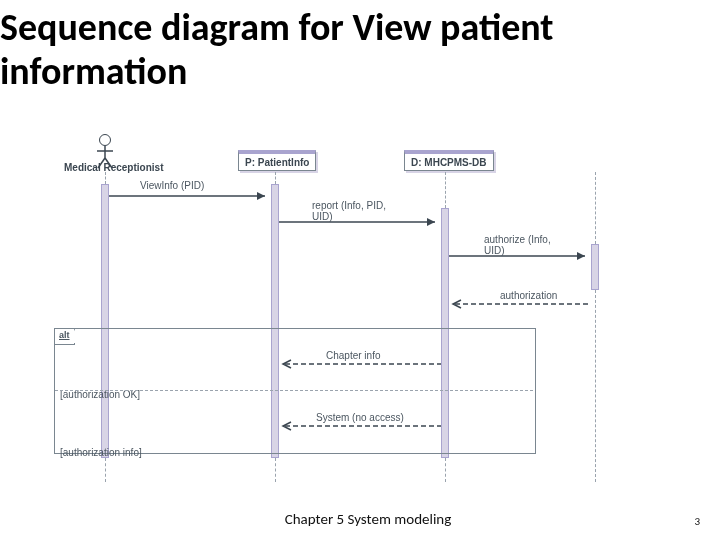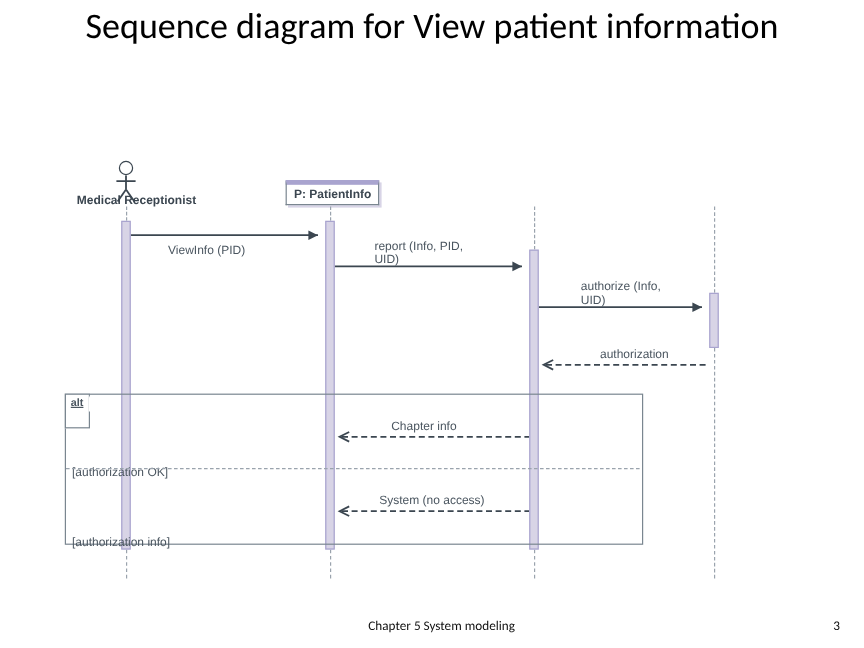--- a/index.html
+++ b/index.html
@@ -10,24 +10,23 @@
     color: #000;
     overflow: hidden;
   }
   .slide {
     position: relative;
     width: 720px; height: 540px;
   }
   .title {
     position: absolute;
     top: 6px; left: 0; right: 0;
-    text-align: center;
-    font-size: 30px;
+    font-size: 38px;
     line-height: 1.15;
-    font-weight: 400;
+    font-weight: 700;
   }
   .figure {
     position: absolute;
     left: 50px; top: 118px;
     width: 620px; height: 370px;
     font-family: Arial, sans-serif;
     font-size: 10px;
     color: #4b5660;
   }
   
@@ -79,21 +78,21 @@
   .alt-frame {
     position: absolute;
     border: 1px solid #7a8690;
     background: transparent;
   }
   .alt-tag {
     position: absolute;
     border: 1px solid #7a8690;
     background: #fff;
     font-weight: bold;
-    padding: 1px 4px 16px 4px;
+    padding: 1px 4px 4px 4px;
     font-size: 9px;
     text-decoration: underline;
   }
   .alt-tag::after {
     content: "";
     position: absolute;
     right: -6px; top: 0;
     width: 0; height: 0;
     border-top: 14px solid transparent;
     border-left: 6px solid #fff;
@@ -115,21 +114,21 @@
     line-height: 1.1;
     white-space: nowrap;
   }
   
   .arrow-line { position: absolute; }
 
   .footer {
     position: absolute;
     bottom: 12px; left: 16px; right: 0;
     text-align: center;
-    font-size: 11px;
+    font-size: 15px;
     color: #111;
   }
   .pagenum {
     position: absolute;
     bottom: 12px; right: 20px;
     font-size: 11px;
     color: #111;
   }
 </style>
 </head>
@@ -146,41 +145,42 @@
       <div class="head"></div>
       <svg width="20" height="24" viewBox="0 0 20 24">
         <line x1="10" y1="0" x2="10" y2="12" stroke="#3b4650" stroke-width="1.5"></line>
         <line x1="2" y1="5" x2="18" y2="5" stroke="#3b4650" stroke-width="1.5"></line>
         <line x1="10" y1="12" x2="3" y2="22" stroke="#3b4650" stroke-width="1.5"></line>
         <line x1="10" y1="12" x2="17" y2="22" stroke="#3b4650" stroke-width="1.5"></line>
       </svg>
     </div>
 
     <div class="obj" style="left:188px; top:32px;">P: PatientInfo</div>
+    <div class="obj" style="left:354px; top:32px;">D: MHCPMS-DB</div>
 
     <div class="life" style="left:55px;  top:54px;  height:12px;"></div>
     <div class="life" style="left:225px; top:54px;  height:12px;"></div>
     <div class="life" style="left:395px; top:54px;  height:36px;"></div>
     <div class="life" style="left:545px; top:54px;  height:72px;"></div>
 
     <div class="life" style="left:55px;  top:340px; height:24px;"></div>
     <div class="life" style="left:225px; top:340px; height:24px;"></div>
     <div class="life" style="left:395px; top:340px; height:24px;"></div>
     <div class="life" style="left:545px; top:172px; height:192px;"></div>
 
     <div class="act" style="left:51px;  top:66px;  height:274px;"></div>
     <div class="act" style="left:221px; top:66px;  height:274px;"></div>
     <div class="act" style="left:391px; top:90px;  height:250px;"></div>
     <div class="act" style="left:541px; top:126px; height:46px;"></div>
 
     <svg class="arrow-line" style="left:59px; top:72px;" width="162" height="12">
       <line x1="0" y1="6" x2="156" y2="6" stroke="#3b4650" stroke-width="1.5"></line>
       <polygon points="156,6 148,2 148,10" fill="#3b4650"></polygon>
     </svg>
-    <div class="msg-label" style="left:90px; top:62px;margin-top:24px;">ViewInfo (PID)</div>
+    <div class="msg-label" style="left:90px; top:62px;">ViewInfo (PID)</div>
 
     <svg class="arrow-line" style="left:229px; top:98px;" width="162" height="12">
       <line x1="0" y1="6" x2="156" y2="6" stroke="#3b4650" stroke-width="1.5"></line>
       <polygon points="156,6 148,2 148,10" fill="#3b4650"></polygon>
     </svg>
     <div class="msg-label" style="left:262px; top:82px;">
       <span>report (Info, PID,</span><br>
       <span>UID)</span>
     </div>
 

